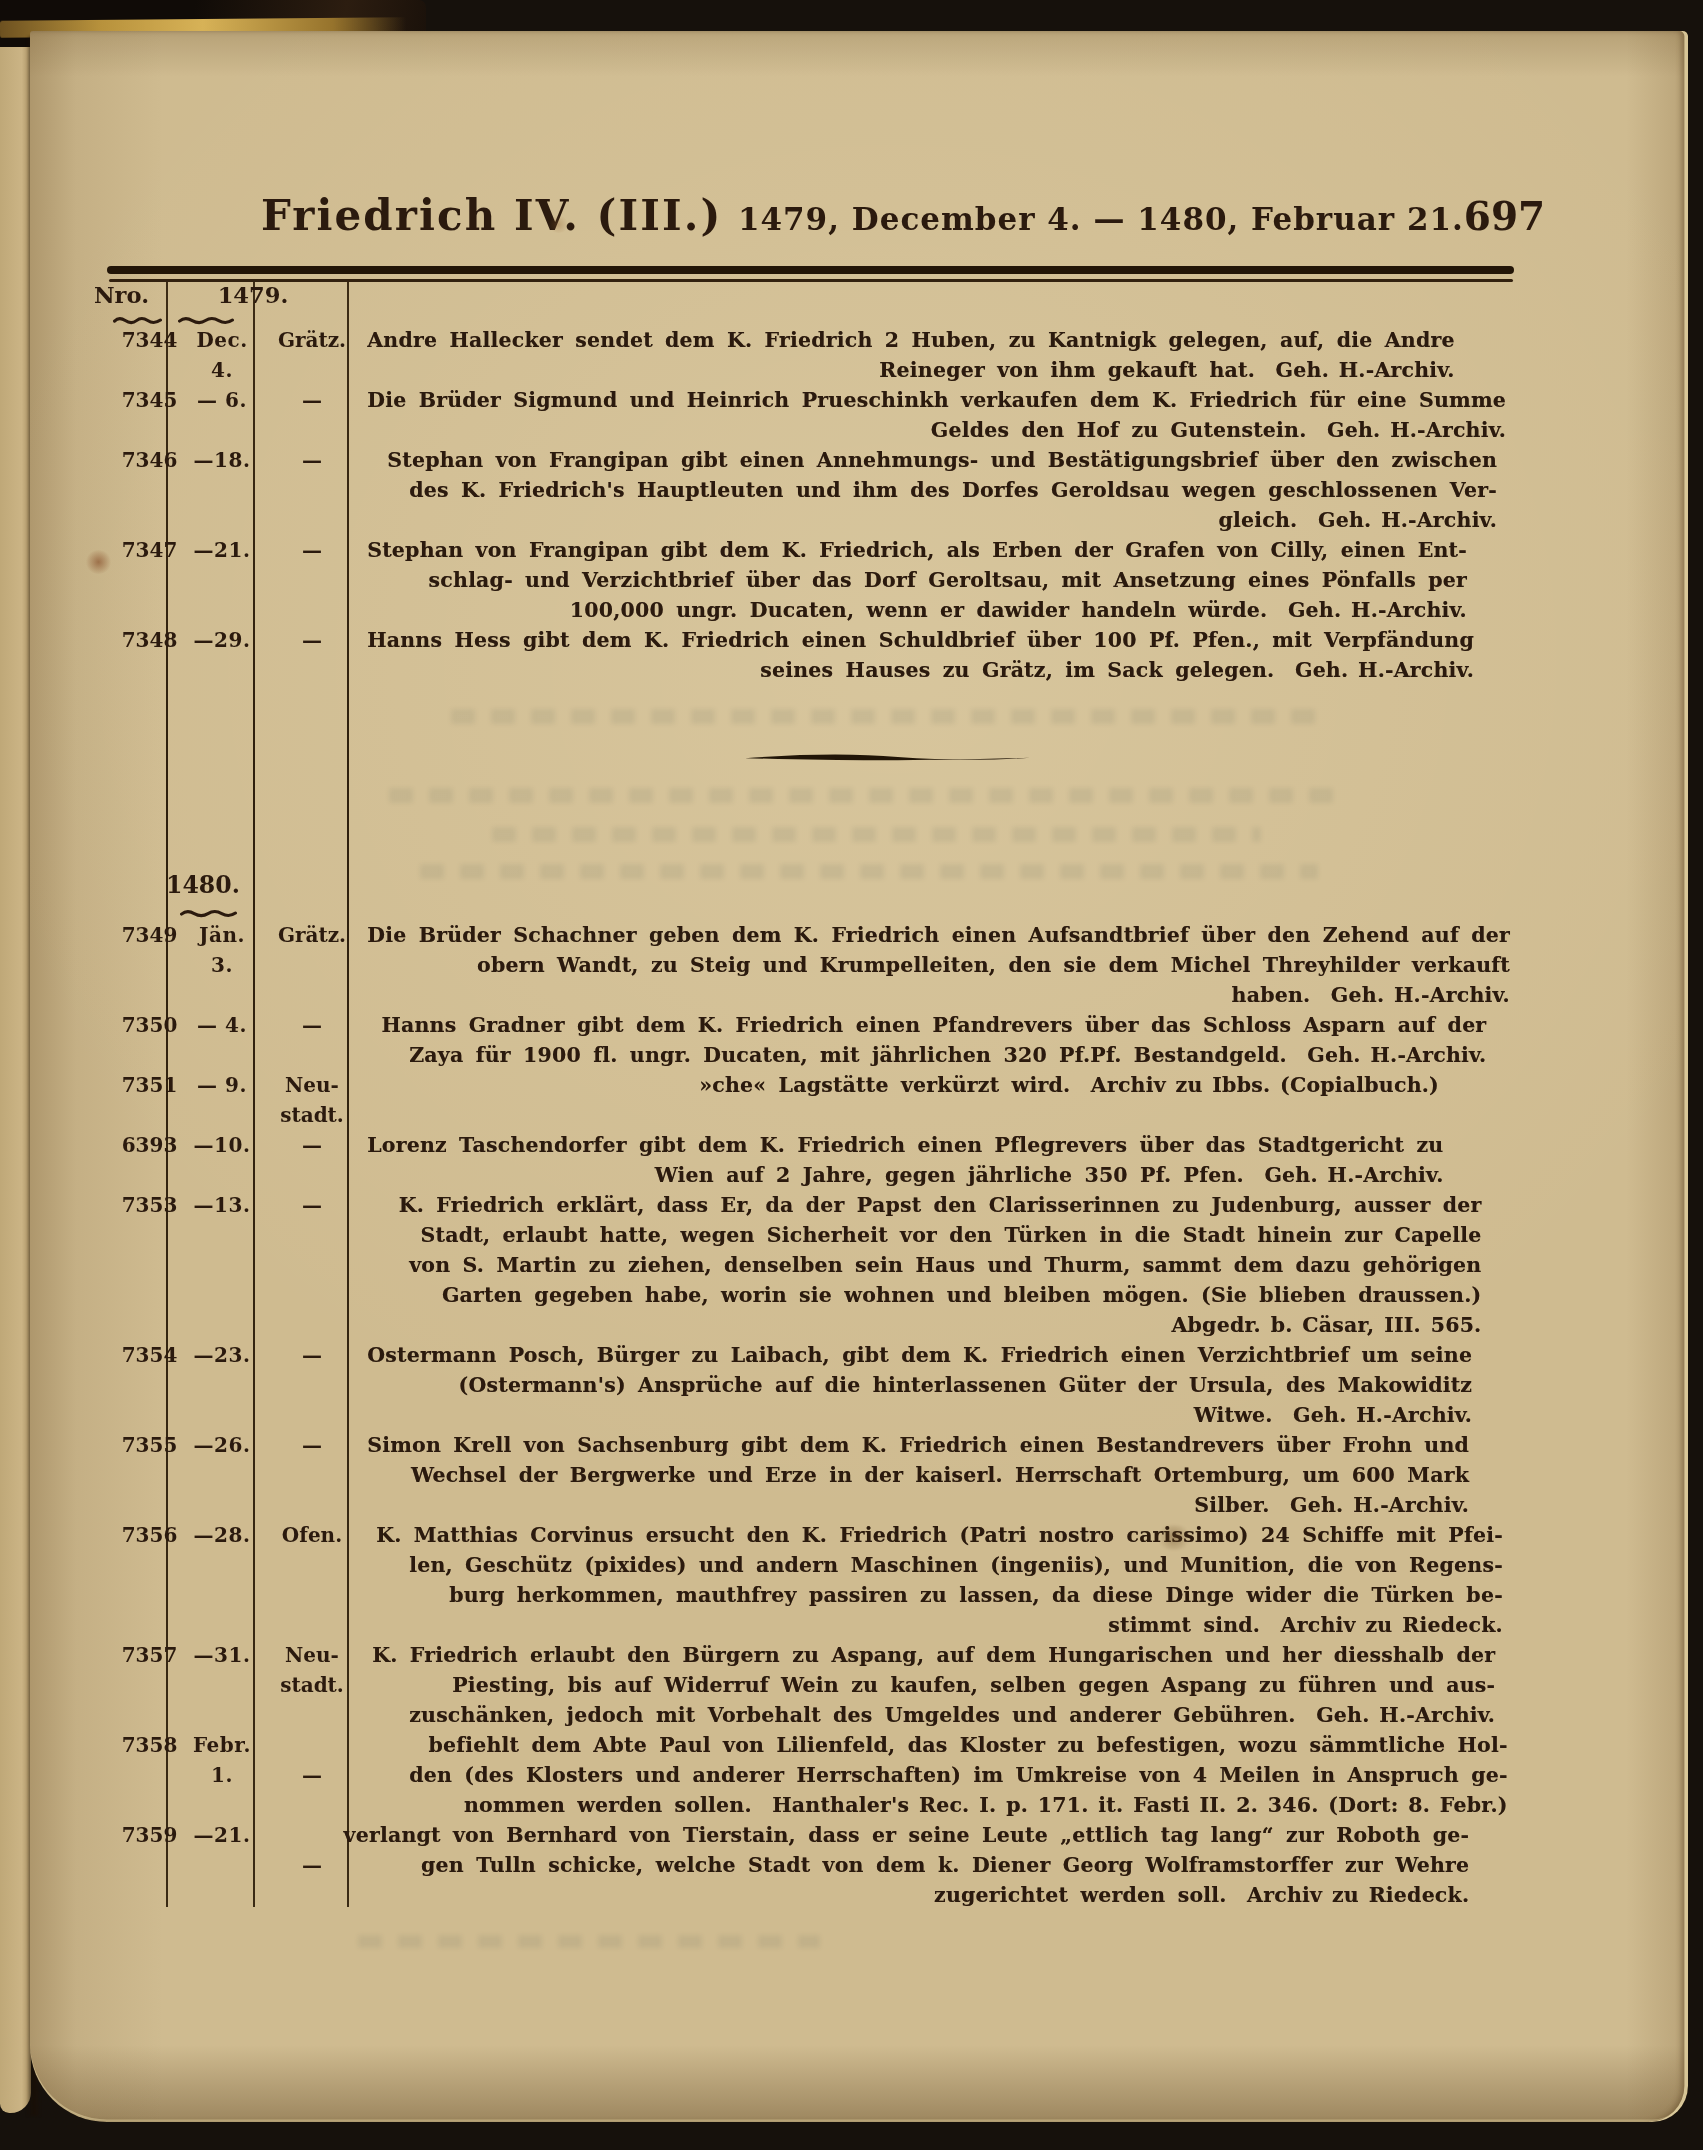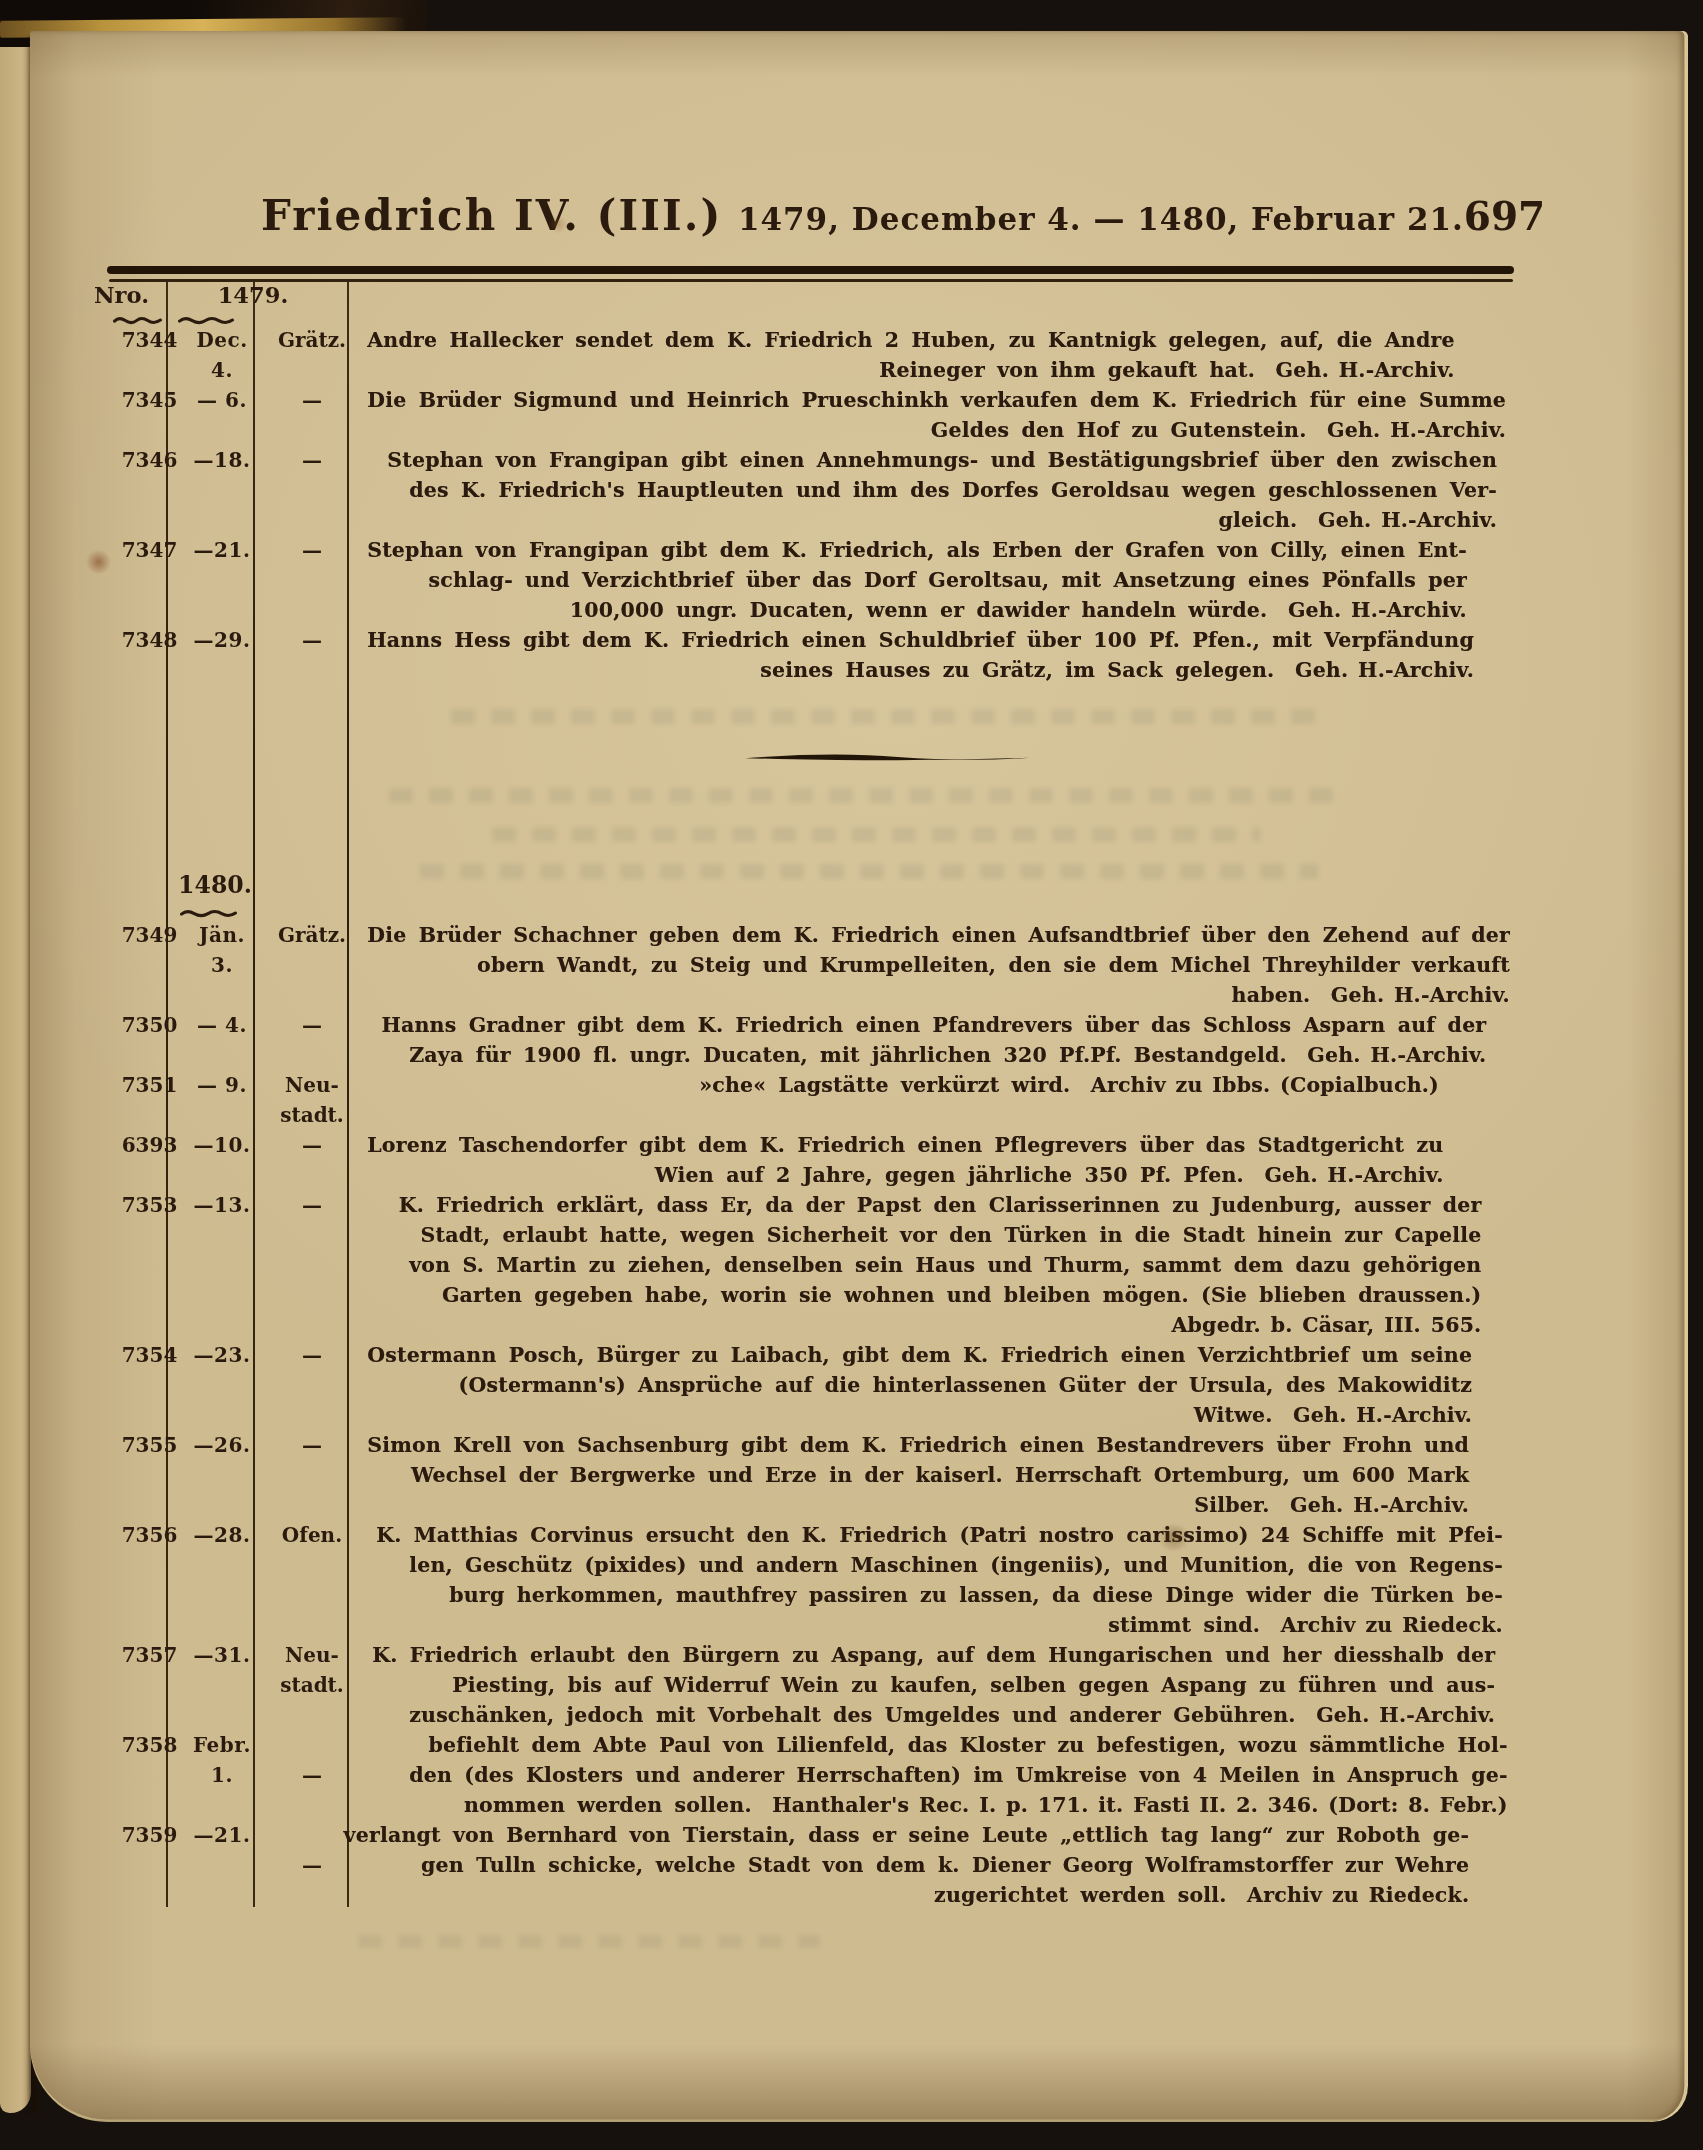--- a/index.html
+++ b/index.html
@@ -73,21 +73,21 @@
   .line{display:block;height:30px;line-height:30px;white-space:nowrap;}
   .c-nro .line{font-size:20px;font-weight:bold;text-align:center;}
   .c-date .line{font-size:20px;font-weight:bold;text-align:center;letter-spacing:0.5px;}
   .c-place .line{font-size:20px;font-weight:bold;text-align:center;}
   .c-text{padding-left:8.2px;}
   .c-text .line{display:flex;justify-content:flex-end;font-size:20.5px;font-weight:bold;}
   .c-text .t{word-spacing:.24em;letter-spacing:0.2px;text-shadow:0 0 0.5px rgba(43,26,14,.5);}
   .c-text .src{word-spacing:.12em;letter-spacing:0.2px;padding-left:20.5px;text-shadow:0 0 0.5px rgba(43,26,14,.5);}
   .c-text .cont{padding-left:42px;}
   .c-text .hang0{margin-left:-23.6px;}
-  .year-head{left:136px;top:839px;width:86px;font-size:23.6px;font-weight:bold;text-align:right;height:31px;line-height:31px;}
+  .year-head{left:136px;top:839px;width:86px;font-size:23.6px;font-weight:bold;text-align:left;height:31px;line-height:31px;}
   
   .dinkus{left:714px;top:722px;}
   
   .ghost{height:15.4px;filter:blur(2.6px);opacity:.75;
     background:repeating-linear-gradient(90deg,rgba(104,110,92,.17) 0 23.6px,rgba(0,0,0,0) 23.6px 40px);}
   .g1{left:421px;top:678px;width:872px;}
   .g2{left:359px;top:757px;width:949px;}
   .g3{left:462px;top:796px;width:769px;}
   .g4{left:390px;top:833px;width:898px;}
   .g5{left:328px;top:1904px;width:462px;height:13.3px;}

